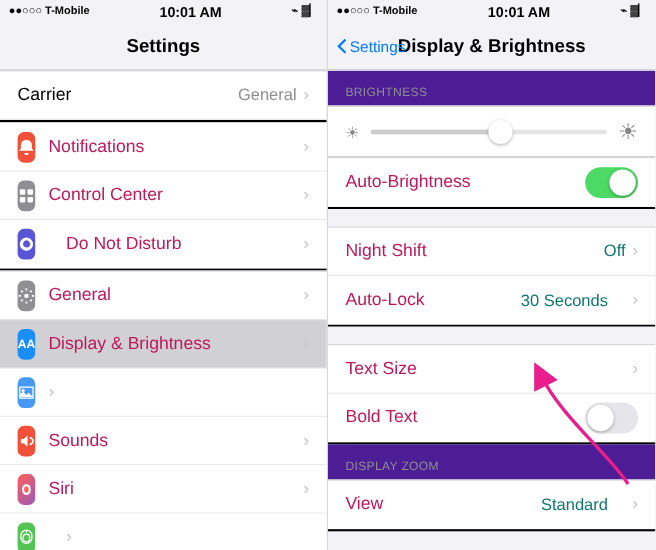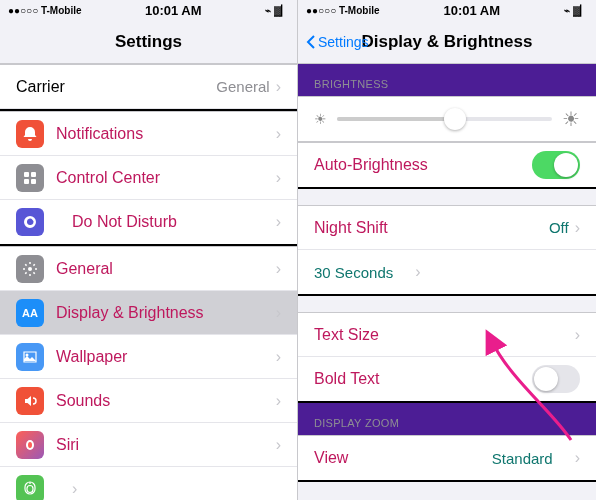--- a/index.html
+++ b/index.html
@@ -108,21 +108,21 @@
       border-bottom: 1px solid #e5e5ea;
       position: relative;
       cursor: pointer;
     }
     .settings-row:last-child {
       border-bottom: none;
       gap: 16px;
     }
 
     .row-icon {
-      width: 28px;
+      width: 16px;
       height: 28px;
       border-radius: 6px;
       margin-right: 12px;
       display: flex;
       align-items: center;
       justify-content: center;
       flex-shrink: 0;
       font-size: 16px;
     }
 
@@ -335,21 +335,20 @@
       <span class="row-chevron">›</span>
     </div>
     <div class="settings-row">
       <div class="row-icon" style="background:#4898f5;">
         <svg width="16" height="16" viewBox="0 0 16 16" fill="white">
           <path d="M2 3h12v10H2z" fill="none" stroke="white" stroke-width="1.2"></path>
           <circle cx="5" cy="6" r="1.5" fill="white"></circle>
           <path d="M2 10l3-3 3 3 2-2 4 4H2z" fill="white"></path>
         </svg>
       </div>
-      <span class="row-label">Wallpaper</span>
       <span class="row-chevron">›</span>
     </div>
     <div class="settings-row">
       <div class="row-icon" style="background:#f05138;">
         <svg width="16" height="16" viewBox="0 0 16 16" fill="white">
           <path d="M3 6v4h2.5L9 13V3L5.5 6H3z"></path>
           <path d="M11 5a3 3 0 0 1 0 6" stroke="white" stroke-width="1.5" fill="none"></path>
         </svg>
       </div>
       <span class="row-label">Sounds</span>
@@ -425,20 +424,21 @@
 
       <div class="small-section-gap"></div>
 
       <div class="settings-table">
         <div class="settings-row">
           <span class="row-label">Night Shift</span>
           <span class="row-value">Off</span>
           <span class="row-chevron">›</span>
         </div>
         <div class="settings-row">
+          <span class="row-label">Auto-Lock</span>
           <span class="row-value">30 Seconds</span>
           <span class="row-chevron">›</span>
         </div>
       </div>
 
       <div class="small-section-gap"></div>
 
       <div class="settings-table">
         <div class="settings-row">
           <span class="row-label">Text Size</span>

